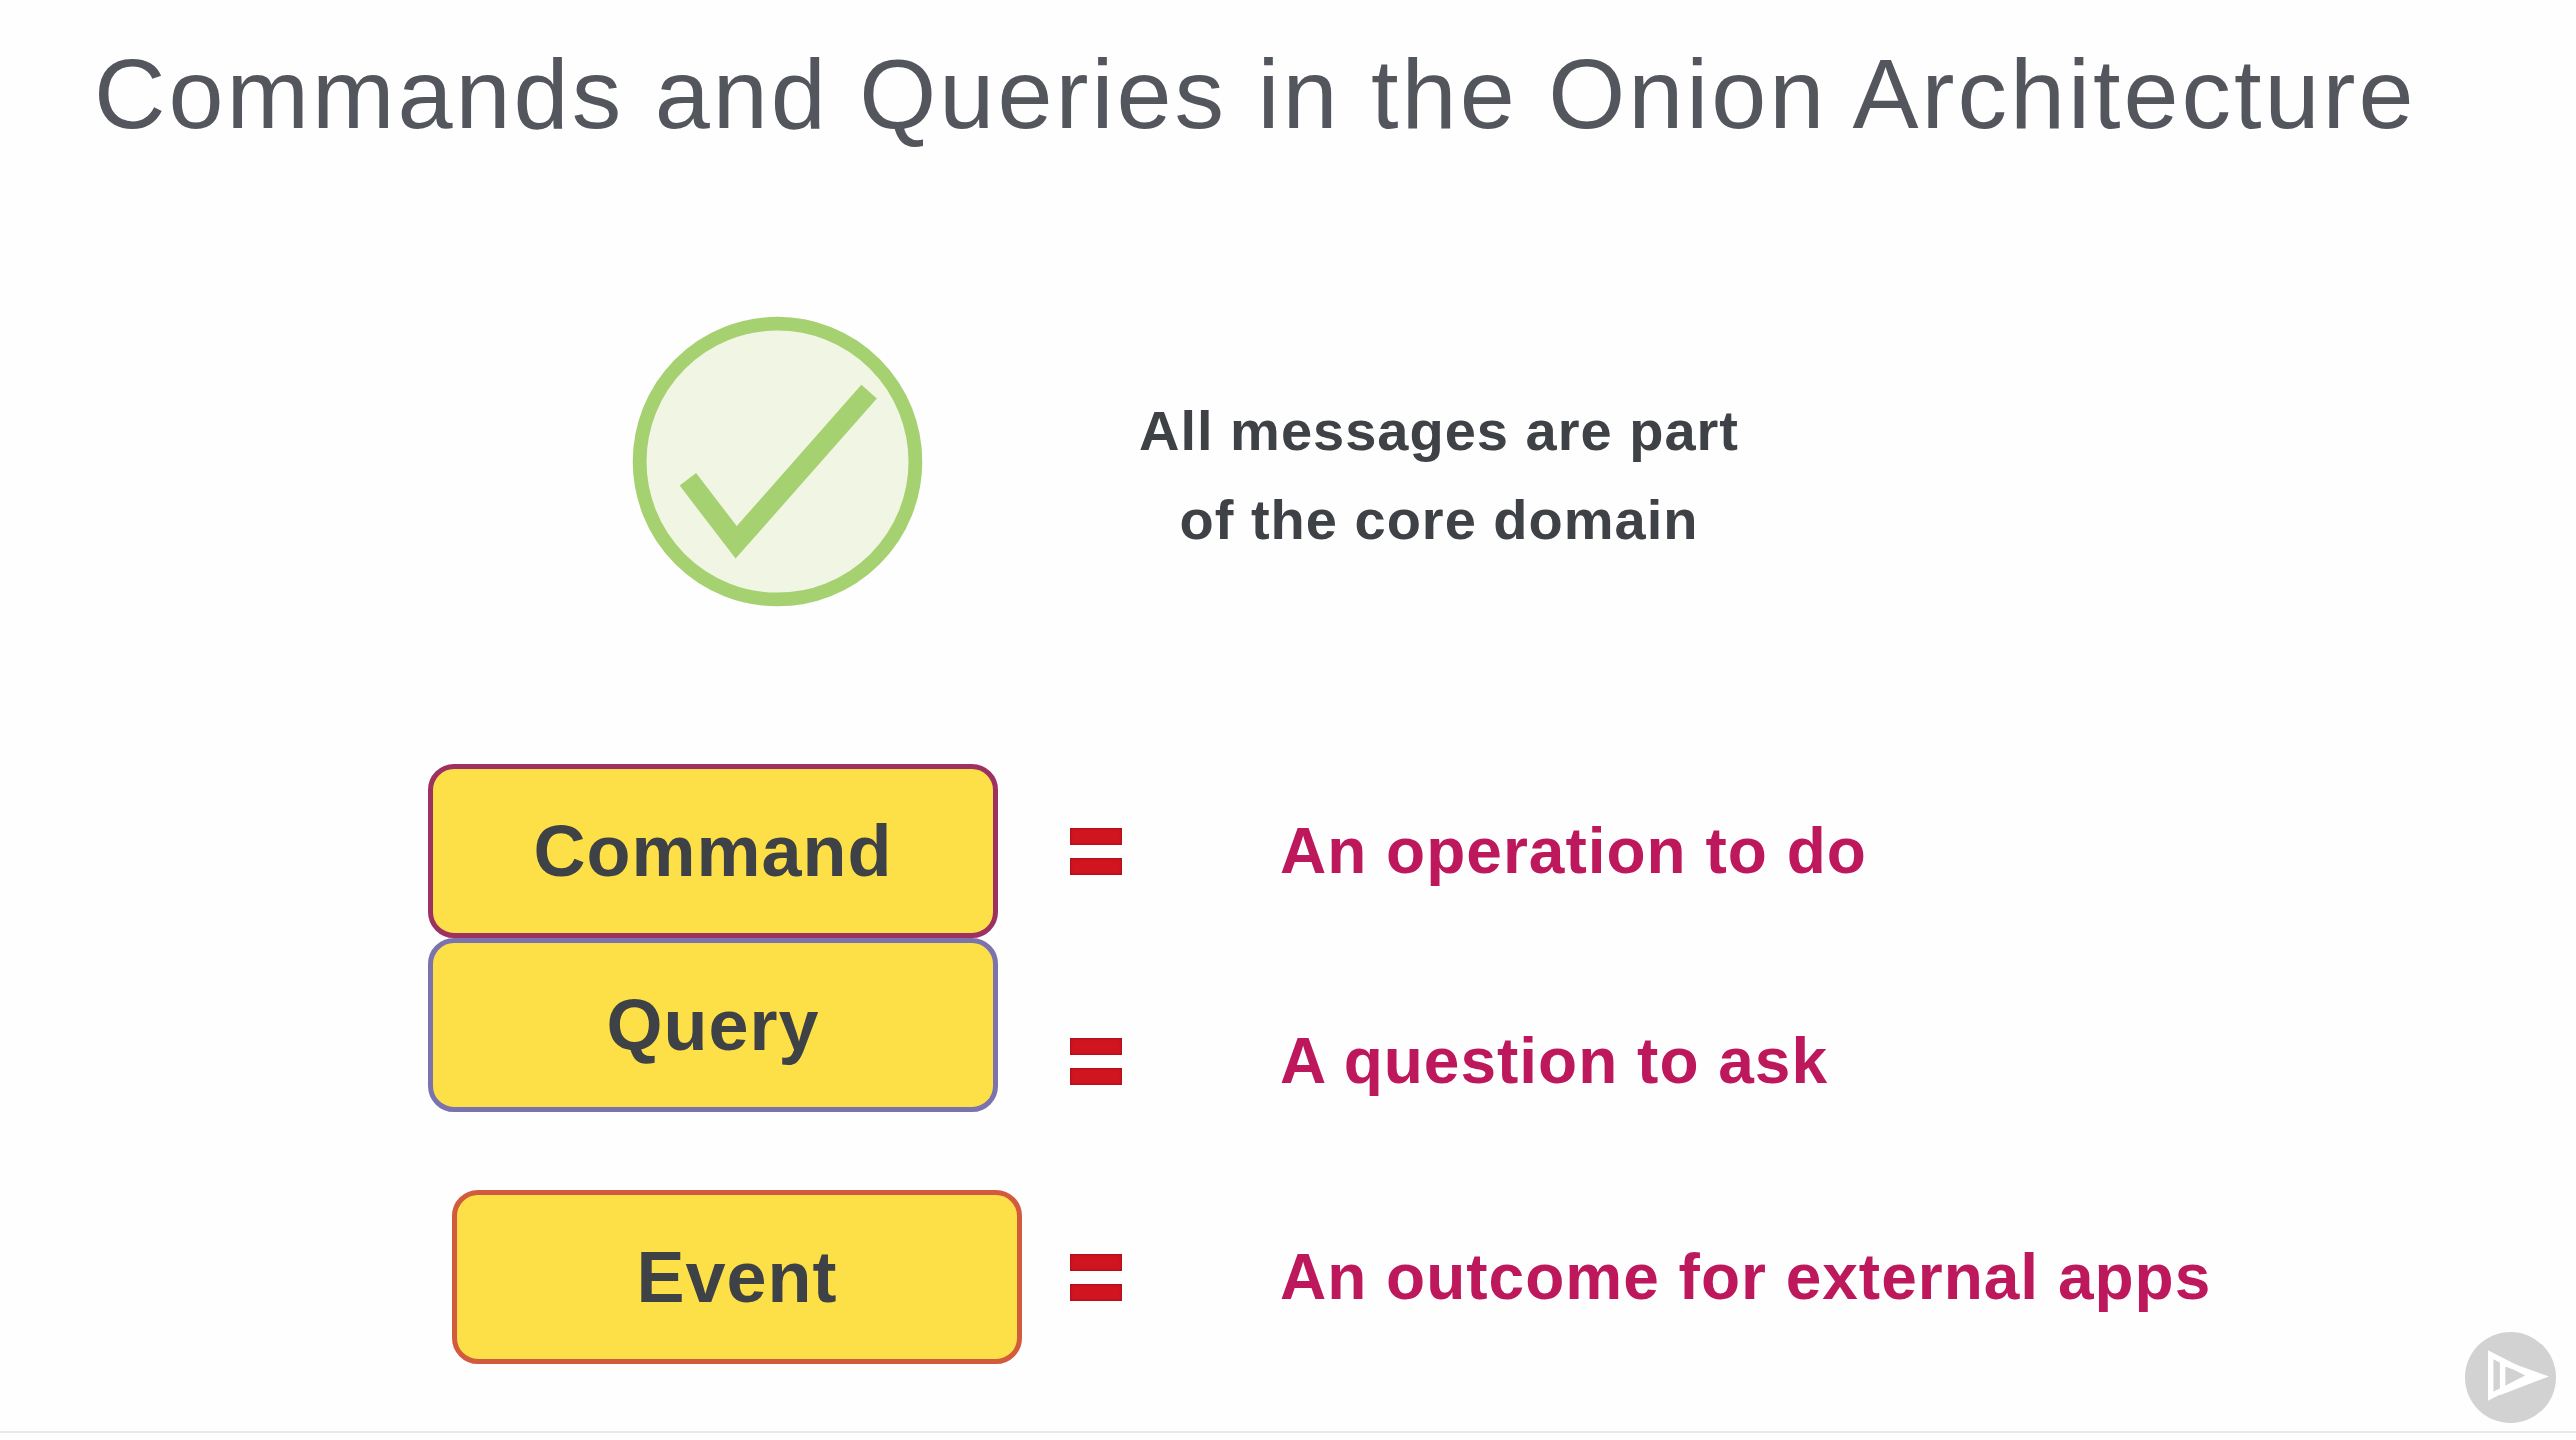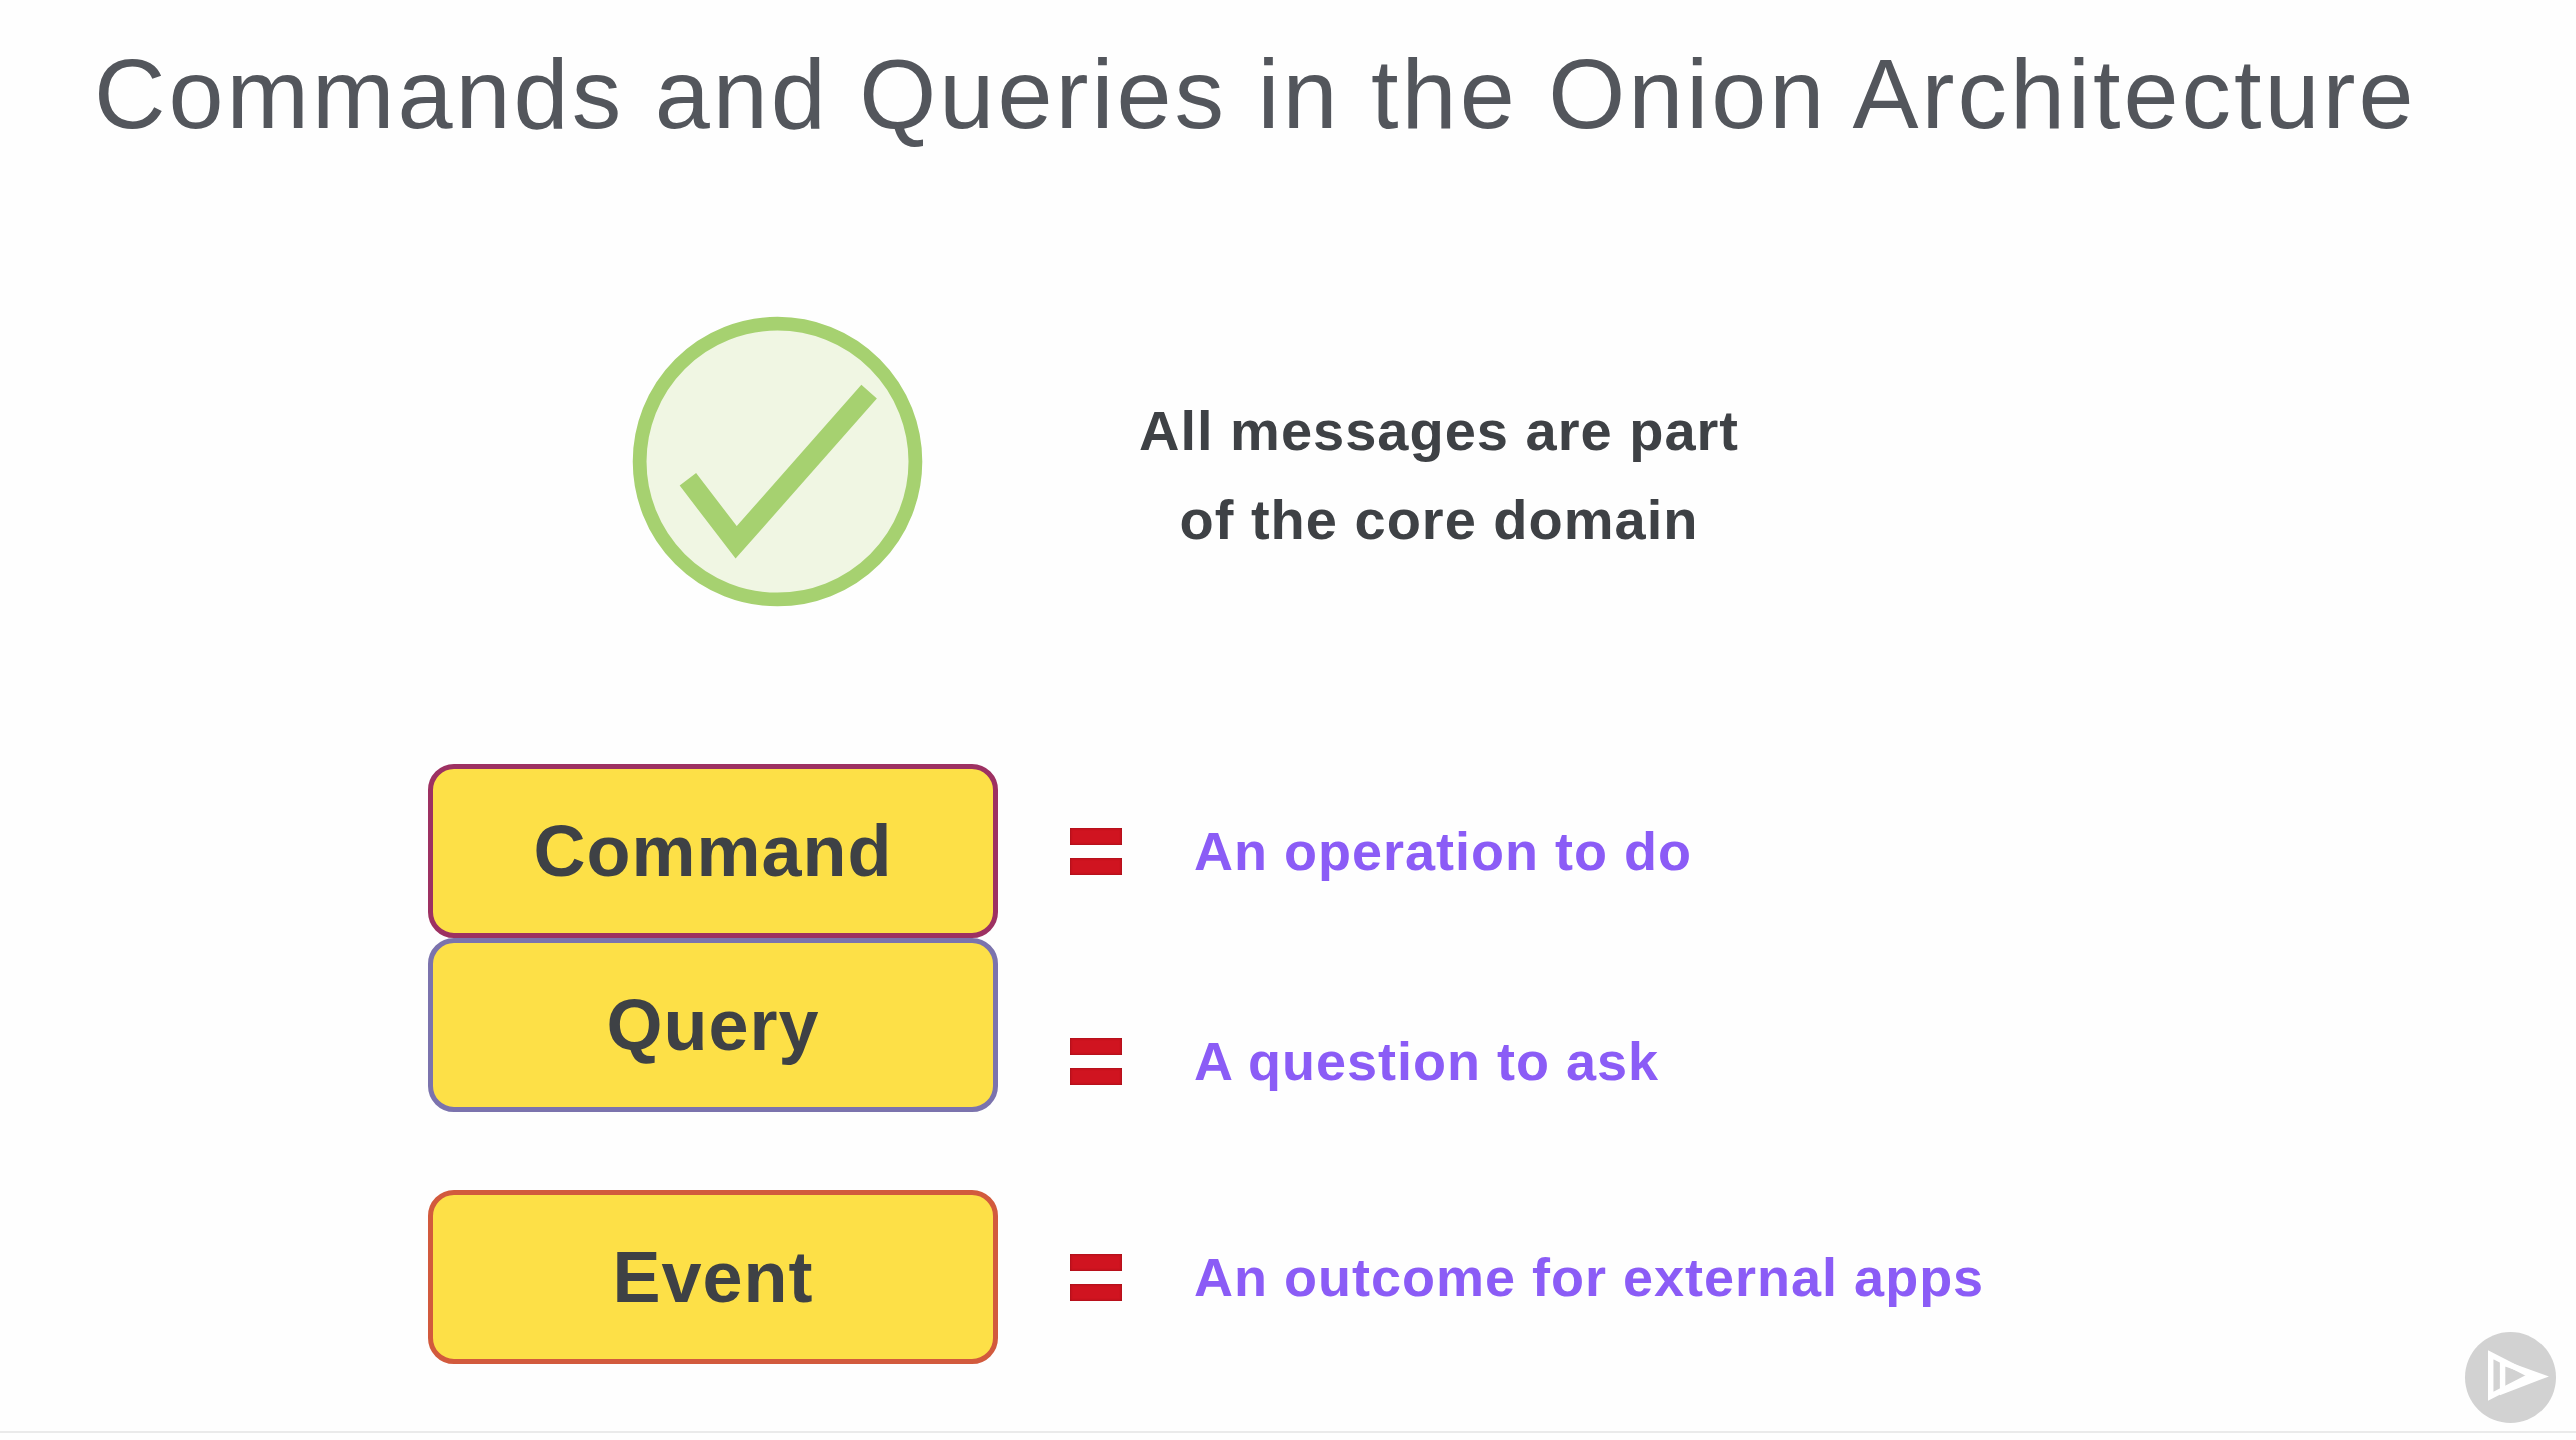--- a/index.html
+++ b/index.html
@@ -79,28 +79,28 @@
     background: #d01420;
     box-shadow: inset 0 0 3px #8e0e16;
   }
   .equals .bar.top { top: 0; }
   .equals .bar.bottom { top: 30px; }
   .eq-command { top: 828px; }
   .eq-query   { top: 1038px; }
   .eq-event   { top: 1254px; }
   .definition {
     position: absolute;
-    left: 1194px;
+    left: 1280px;
     height: 174px;
     display: flex;
     align-items: center;
-    font-size: 54px;
+    font-size: 64px;
     font-weight: bold;
     letter-spacing: 1px;
-    color: #8b5cf6;
+    color: #be185d;
     white-space: nowrap;
   }
   .def-command { top: 764px; }
   .def-query   { top: 974px; text-align: center; }
   .def-event   { top: 1190px; }
   .bottom-line {
     position: absolute;
     left: 0;
     top: 1431px;
     width: 2576px;
@@ -151,21 +151,21 @@
 
   <div class="term-box box-query" style="border-color: rgb(123, 115, 173);">
     <span>Query</span>
   </div>
   <div class="equals eq-query">
     <div class="bar top"></div>
     <div class="bar bottom"></div>
   </div>
   <div class="definition def-query">A question to ask</div>
 
-  <div class="term-box box-event" style="border-color: rgb(210, 90, 61);">
+  <div class="term-box box-event" style="border-color: rgb(210, 90, 61); margin-left: 24px;">
     <span>Event</span>
   </div>
   <div class="equals eq-event">
     <div class="bar top"></div>
     <div class="bar bottom"></div>
   </div>
   <div class="definition def-event">An outcome for external apps</div>
 
   <div class="bottom-line"></div>
 

